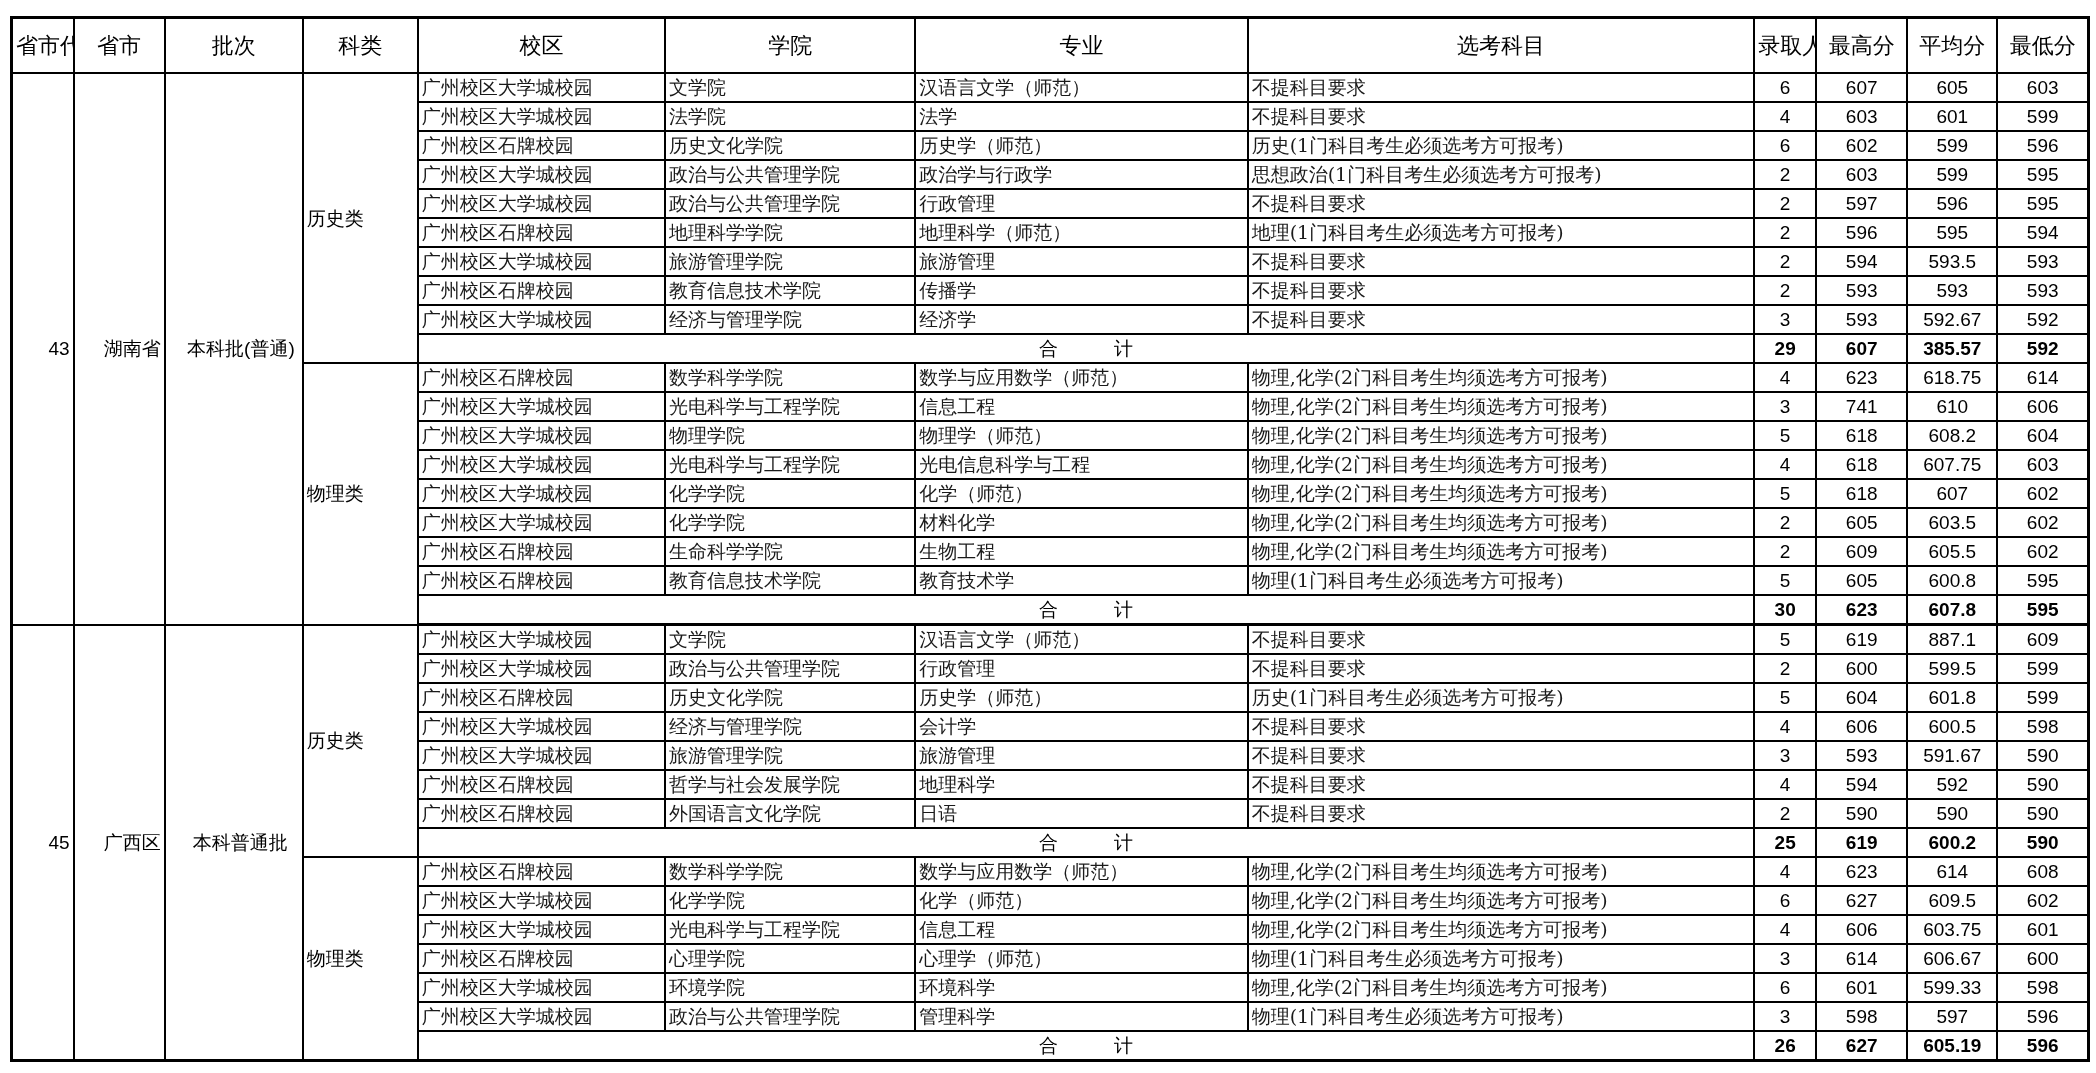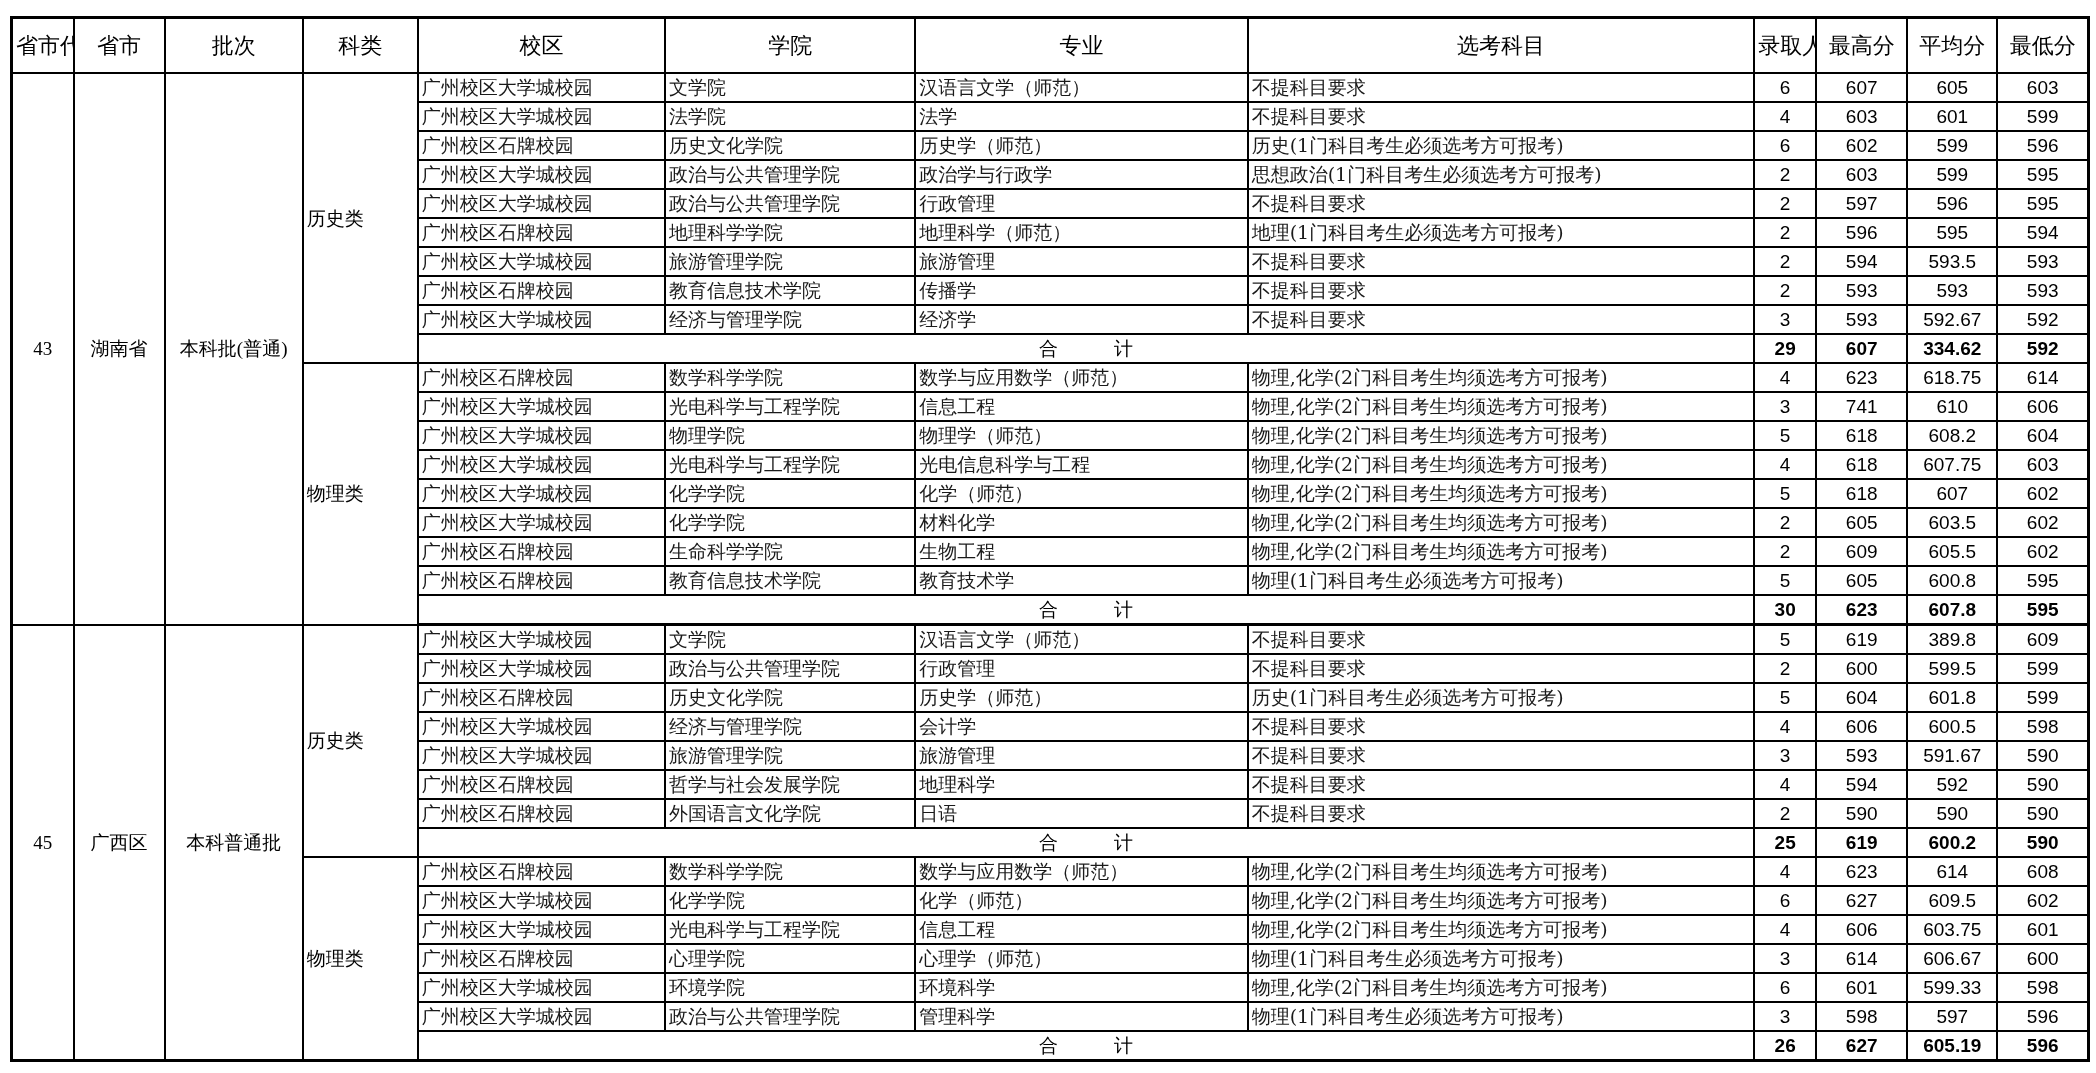--- a/index.html
+++ b/index.html
@@ -23,21 +23,21 @@
   }
   table.score-table thead th {
     height: 53px;
     font-size: 22px;
     font-weight: normal;
     font-family: "DejaVu Sans", "Liberation Sans", sans-serif;
     text-align: center;
     line-height: 24px;
   }
   th.two-line { white-space: normal; line-height: 22px; padding: 0; }
-  td.merge { text-align: center; vertical-align: middle; font-size: 20px; font-family: Liberation Serif, serif; white-space: normal; line-height: 26px; }
+  td.merge { text-align: right; vertical-align: middle; font-size: 20px; font-family: Liberation Sans, sans-serif; white-space: normal; line-height: 26px; }
   td.cat { vertical-align: middle; font-size: 20px; font-family: "DejaVu Sans", "Liberation Sans", sans-serif; }
   td.txt { text-align: left; color: #1a1a1a; }
   td.num { text-align: center; font-family: "Liberation Sans", "DejaVu Sans", sans-serif; font-size: 19px; }
   tr.total td.num { font-weight: bold; margin-left: 40px; }
   td.total-label { text-align: center; font-family: "DejaVu Sans", "Liberation Sans", sans-serif; font-size: 20px; letter-spacing: 0; }
   td.total-label span { display: inline-block; }
   td.total-label span.gap { width: 56px; }
   tr.section-end td { border-bottom: 3px solid #000; }
 </style>
 </head>
@@ -166,21 +166,21 @@
         <td class="txt">不提科目要求</td>
         <td class="num">3</td>
         <td class="num">593</td>
         <td class="num">592.67</td>
         <td class="num">592</td>
       </tr>
       <tr class="total">
         <td class="total-label" colspan="4"><span>合</span><span class="gap"></span><span>计</span></td>
         <td class="num">29</td>
         <td class="num">607</td>
-        <td class="num">334.62</td>
+        <td class="num">385.57</td>
         <td class="num">592</td>
       </tr>
       <tr>
         <td class="cat" rowspan="9">物理类</td>
         <td class="txt">广州校区石牌校园</td>
         <td class="txt">数学科学学院</td>
         <td class="txt">数学与应用数学（师范）</td>
         <td class="txt">物理,化学(2门科目考生均须选考方可报考)</td>
         <td class="num">4</td>
         <td class="num">623</td>
@@ -268,21 +268,21 @@
         <td class="merge" rowspan="15">45</td>
         <td class="merge" rowspan="15">广西区</td>
         <td class="merge" rowspan="15" style="padding: 0px 14px;">本科普通批</td>
         <td class="cat" rowspan="8">历史类</td>
         <td class="txt">广州校区大学城校园</td>
         <td class="txt">文学院</td>
         <td class="txt">汉语言文学（师范）</td>
         <td class="txt">不提科目要求</td>
         <td class="num">5</td>
         <td class="num">619</td>
-        <td class="num">389.8</td>
+        <td class="num">887.1</td>
         <td class="num">609</td>
       </tr>
       <tr>
         <td class="txt">广州校区大学城校园</td>
         <td class="txt">政治与公共管理学院</td>
         <td class="txt">行政管理</td>
         <td class="txt">不提科目要求</td>
         <td class="num">2</td>
         <td class="num">600</td>
         <td class="num">599.5</td>

